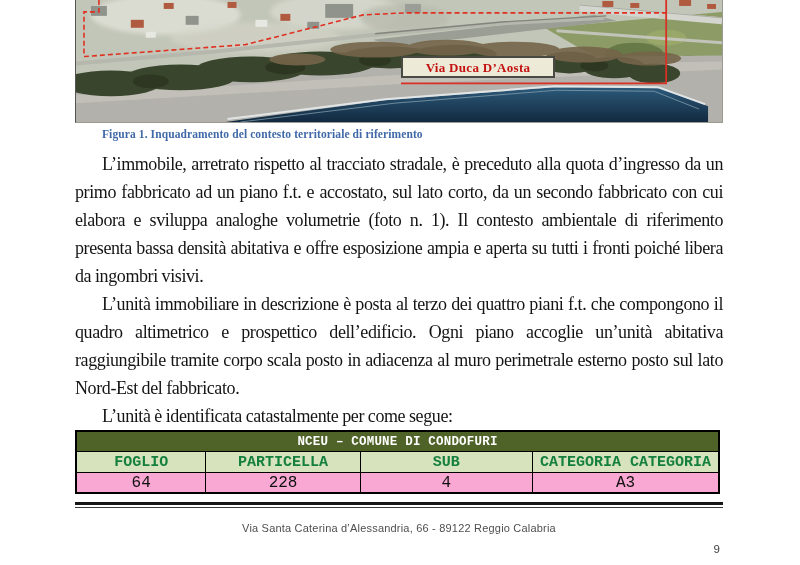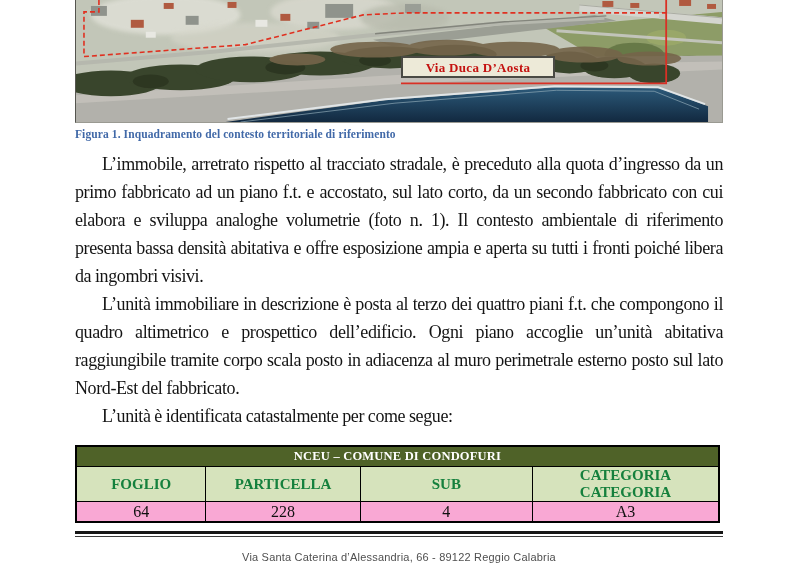--- a/index.html
+++ b/index.html
@@ -18,34 +18,34 @@
   .aerial svg{position:absolute;left:0;top:0;width:100%;height:100%;display:block;}
   .map-label{
     position:absolute;left:325px;top:56px;width:150px;height:18px;
     background:#edead8;border:2px solid #4a4a44;
     display:flex;align-items:flex-end;justify-content:center;
     font-family:"Liberation Serif",serif;font-weight:bold;font-size:13px;color:#c41210;
     letter-spacing:.3px;
   }
   .figure-caption{
     margin-top:5px;font-family:"Liberation Serif",serif;font-weight:bold;
-    font-size:11.5px;color:#4169a8;letter-spacing:.1px;
+    font-size:11.5px;color:#4169a8;letter-spacing:.1px;margin-left:27px;
   }
 
   
   .body-text{
     margin-top:10px;font-family:"Liberation Serif",serif;font-size:18px;line-height:28px;
     color:#141414;text-align:justify;letter-spacing:-0.4px;word-spacing:-0.3px;
   }
   .body-text p{margin:0;text-indent:27px;}
 
   
   table.cad{
-    margin-top:15px;width:645px;border-collapse:collapse;table-layout:fixed;
-    font-family:Liberation Serif, serif;text-align:center;border:2px solid #000;
+    margin-top:0;width:645px;border-collapse:collapse;table-layout:fixed;
+    font-family:Liberation Mono, monospace;text-align:center;border:2px solid #000;
   }
   table.cad td,table.cad th{border:1px solid #000;padding:0;}
   table.cad .title-cell{
     background:#4f6228;color:#ffffff;font-weight:bold;font-size:12.5px;height:19px;
     letter-spacing:.2px;
   }
   table.cad th{
     background:#d6e3bc;color:#15803d;font-weight:bold;font-size:15px;height:20px;
   }
   table.cad td.val{background:#f9a8d4;font-size:16px;height:19px;color:#101010;}

